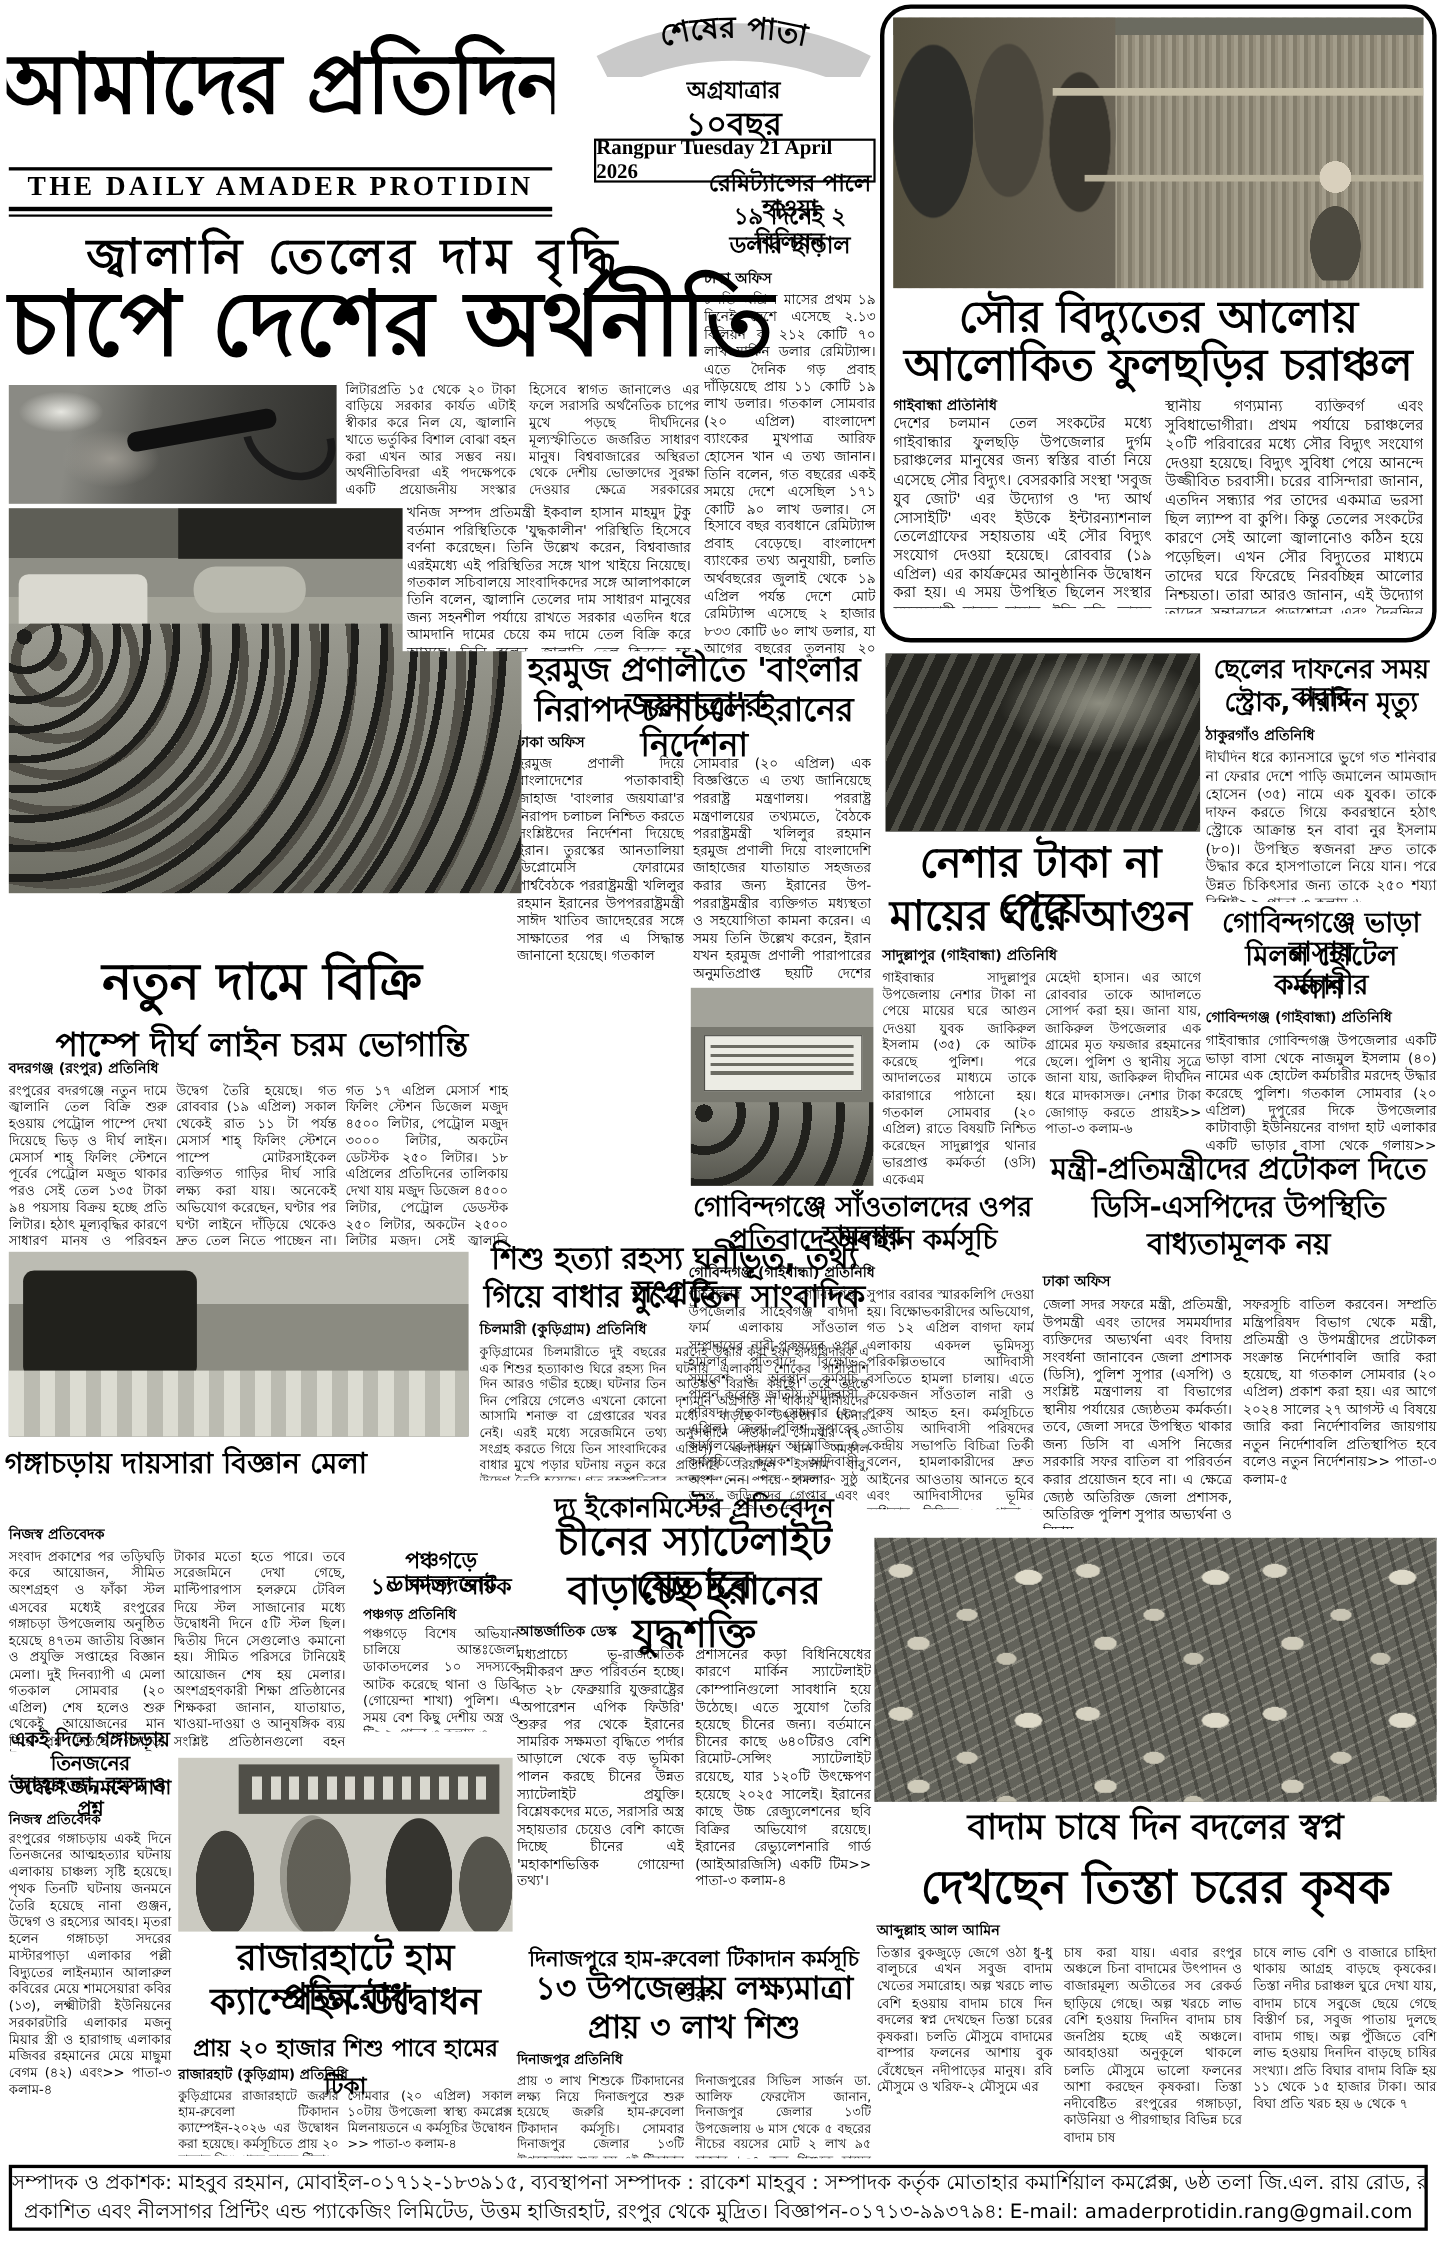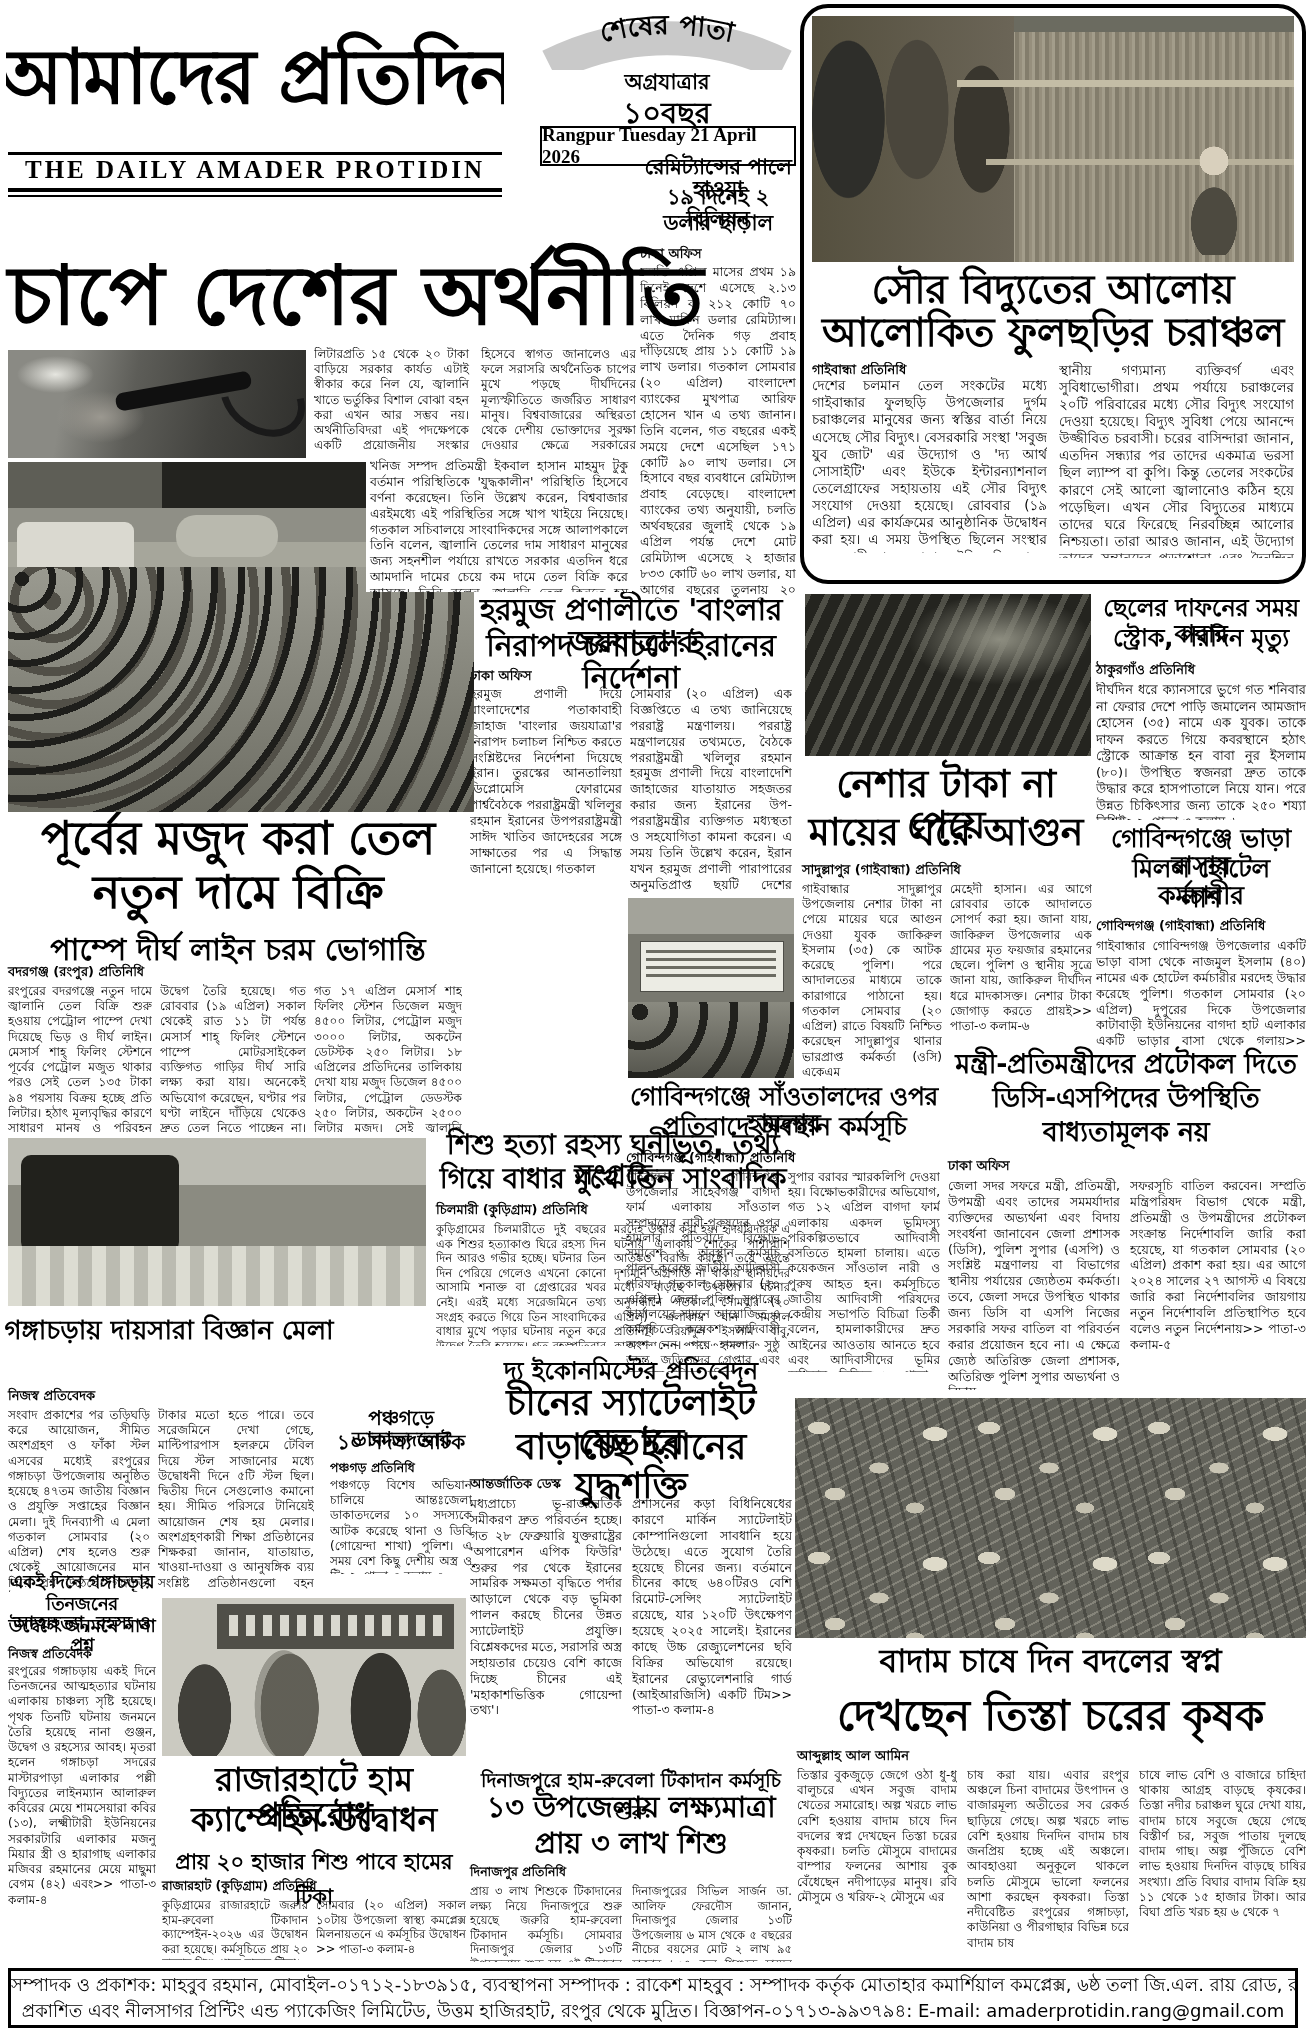--- a/index.html
+++ b/index.html
@@ -109,20 +109,21 @@
     <div class="hl" style="font-size:40px">আলোকিত ফুলছড়ির চরাঞ্চল</div>
     <div style="display:flex;gap:12px;margin-top:8px;height:196px;overflow:hidden">
       <div style="width:50%">
         <div class="by">গাইবান্ধা প্রতিনিধি</div>
         <div class="tx" style="font-size:13.5px;height:176px">দেশের চলমান তেল সংকটের মধ্যে গাইবান্ধার ফুলছড়ি উপজেলার দুর্গম চরাঞ্চলের মানুষের জন্য স্বস্তির বার্তা নিয়ে এসেছে সৌর বিদ্যুৎ। বেসরকারি সংস্থা 'সবুজ যুব জোট' এর উদ্যোগ ও 'দ্য আর্থ সোসাইটি' এবং ইউকে ইন্টারন্যাশনাল তেলেগ্রাফের সহায়তায় এই সৌর বিদ্যুৎ সংযোগ দেওয়া হয়েছে। রোববার (১৯ এপ্রিল) এর কার্যক্রমের আনুষ্ঠানিক উদ্বোধন করা হয়। এ সময় উপস্থিত ছিলেন সংস্থার সমন্বয়কারী মারুফ হাসান, ইতি মনি, ভাস্কর ইসলামসহ স্থানীয়</div>
       </div>
       <div class="tx" style="width:50%;font-size:13.5px">স্থানীয় গণ্যমান্য ব্যক্তিবর্গ এবং সুবিধাভোগীরা। প্রথম পর্যায়ে চরাঞ্চলের ২০টি পরিবারের মধ্যে সৌর বিদ্যুৎ সংযোগ দেওয়া হয়েছে। বিদ্যুৎ সুবিধা পেয়ে আনন্দে উজ্জীবিত চরবাসী। চরের বাসিন্দারা জানান, এতদিন সন্ধ্যার পর তাদের একমাত্র ভরসা ছিল ল্যাম্প বা কুপি। কিন্তু তেলের সংকটের কারণে সেই আলো জ্বালানোও কঠিন হয়ে পড়েছিল। এখন সৌর বিদ্যুতের মাধ্যমে তাদের ঘরে ফিরেছে নিরবচ্ছিন্ন আলোর নিশ্চয়তা। তারা আরও জানান, এই উদ্যোগ তাদের সন্তানদের পড়াশোনা এবং দৈনন্দিন জীবনযাত্রাকে আরও সহজ ও স্বাভাবিক করে তুলবে। গাইবান্ধার দুর্গম চরাঞ্চলে এমন উদ্যোগ শুধু আলোই নয়, মানুষের জীবনমানেও ইতিবাচক পরিবর্তন আনছে।</div>
     </div>
   </div>
 
+  <div class="abs kick" style="left:8px;top:200px;width:628px;font-size:44px;letter-spacing:4px">জ্বালানি তেলের দাম বৃদ্ধি</div>
   <div class="abs hl" style="left:8px;top:252px;width:628px;font-size:82px;white-space:nowrap">চাপে দেশের অর্থনীতি</div>
   <div class="abs ph" id="nozzlePhoto" style="left:8px;top:350px;width:298px;height:108px">
     <div class="glare"></div>
     <div class="hand"></div>
     <div class="nozzle"></div>
     <div class="hose"></div>
   </div>
   <div class="abs tx" style="left:314px;top:347px;width:322px;height:112px;font-size:12px;column-count:2;column-gap:12px">লিটারপ্রতি ১৫ থেকে ২০ টাকা বাড়িয়ে সরকার কার্যত এটাই স্বীকার করে নিল যে, জ্বালানি খাতে ভর্তুকির বিশাল বোঝা বহন করা এখন আর সম্ভব নয়। অর্থনীতিবিদরা এই পদক্ষেপকে একটি প্রয়োজনীয় সংস্কার হিসেবে স্বাগত জানালেও এর ফলে সরাসরি অর্থনৈতিক চাপের মুখে পড়ছে দীর্ঘদিনের মূল্যস্ফীতিতে জর্জরিত সাধারণ মানুষ। বিশ্ববাজারের অস্থিরতা থেকে দেশীয় ভোক্তাদের সুরক্ষা দেওয়ার ক্ষেত্রে সরকারের সক্ষমতা যে ক্রমশ সংকুচিত হয়ে আসছে, এই সিদ্ধান্তটি সেই চরম সত্যকেই স্পষ্ট করে তুলেছে। বিদ্যুৎ, জ্বালানি ও</div>
 
   <div class="abs ph" id="crowdPhoto" style="left:8px;top:462px;width:466px;height:350px;z-index:1">
@@ -176,21 +177,20 @@
   <div class="abs tx" style="left:626px;top:1170px;width:154px;height:202px;font-size:12px">গাইবান্ধার গোবিন্দগঞ্জ উপজেলার সাহেবগঞ্জ বাগদা ফার্ম এলাকায় সাঁওতাল সম্প্রদায়ের নারী-পুরুষদের ওপর হামলার প্রতিবাদে বিক্ষোভ সমাবেশ ও অবস্থান কর্মসূচি পালন করেছে জাতীয় আদিবাসী পরিষদ। গতকাল সোমবার (২০ এপ্রিল) জেলা পুলিশ সুপারের কার্যালয়ের সামনে আয়োজিত এ কর্মসূচিতে কয়েকশ আদিবাসী অংশ নেন। পরে হামলার সুষ্ঠু তদন্ত, জড়িতদের গ্রেপ্তার এবং বিচারের দাবিতে পুলিশ</div>
   <div class="abs tx" style="left:788px;top:1170px;width:152px;height:202px;font-size:12px">সুপার বরাবর স্মারকলিপি দেওয়া হয়। বিক্ষোভকারীদের অভিযোগ, গত ১২ এপ্রিল বাগদা ফার্ম এলাকায় একদল ভূমিদস্যু পরিকল্পিতভাবে আদিবাসী বসতিতে হামলা চালায়। এতে কয়েকজন সাঁওতাল নারী ও পুরুষ আহত হন। কর্মসূচিতে জাতীয় আদিবাসী পরিষদের কেন্দ্রীয় সভাপতি বিচিত্রা তির্কী বলেন, হামলাকারীদের দ্রুত আইনের আওতায় আনতে হবে এবং আদিবাসীদের ভূমির অধিকার নিশ্চিত&gt;&gt; পাতা-৩ কলাম-৩</div>
 
   <div class="abs hl" style="left:946px;top:1050px;width:360px;font-size:27px">মন্ত্রী-প্রতিমন্ত্রীদের প্রটোকল দিতে</div>
   <div class="abs hl" style="left:946px;top:1084px;width:360px;font-size:27px">ডিসি-এসপিদের উপস্থিতি</div>
   <div class="abs hl" style="left:946px;top:1118px;width:360px;font-size:27px">বাধ্যতামূলক নয়</div>
   <div class="abs by" style="left:948px;top:1158px">ঢাকা অফিস</div>
   <div class="abs tx" style="left:948px;top:1178px;width:172px;height:212px;font-size:12.5px">জেলা সদর সফরে মন্ত্রী, প্রতিমন্ত্রী, উপমন্ত্রী এবং তাদের সমমর্যাদার ব্যক্তিদের অভ্যর্থনা এবং বিদায় সংবর্ধনা জানাবেন জেলা প্রশাসক (ডিসি), পুলিশ সুপার (এসপি) ও সংশ্লিষ্ট মন্ত্রণালয় বা বিভাগের স্থানীয় পর্যায়ের জ্যেষ্ঠতম কর্মকর্তা। তবে, জেলা সদরে উপস্থিত থাকার জন্য ডিসি বা এসপি নিজের সরকারি সফর বাতিল বা পরিবর্তন করার প্রয়োজন হবে না। এ ক্ষেত্রে জ্যেষ্ঠ অতিরিক্ত জেলা প্রশাসক, অতিরিক্ত পুলিশ সুপার অভ্যর্থনা ও বিদায়</div>
   <div class="abs tx" style="left:1130px;top:1178px;width:176px;height:212px;font-size:12.5px">সফরসূচি বাতিল করবেন। সম্প্রতি মন্ত্রিপরিষদ বিভাগ থেকে মন্ত্রী, প্রতিমন্ত্রী ও উপমন্ত্রীদের প্রটোকল সংক্রান্ত নির্দেশাবলি জারি করা হয়েছে, যা গতকাল সোমবার (২০ এপ্রিল) প্রকাশ করা হয়। এর আগে ২০২৪ সালের ২৭ আগস্ট এ বিষয়ে জারি করা নির্দেশাবলির জায়গায় নতুন নির্দেশাবলি প্রতিস্থাপিত হবে বলেও নতুন নির্দেশনায়&gt;&gt; পাতা-৩ কলাম-৫</div>
 
-  <div class="abs hl" style="left:8px;top:814px;width:460px;font-size:46px">পূর্বের মজুদ করা তেল</div>
   <div class="abs hl" style="left:8px;top:868px;width:460px;font-size:46px">নতুন দামে বিক্রি</div>
   <div class="abs kick" style="left:8px;top:926px;width:460px;font-size:30px">পাম্পে দীর্ঘ লাইন চরম ভোগান্তি</div>
   <div class="abs by" style="left:8px;top:964px">বদরগঞ্জ (রংপুর) প্রতিনিধি</div>
   <div class="abs tx" style="left:8px;top:984px;width:144px;height:148px;font-size:12px">রংপুরের বদরগঞ্জে নতুন দামে জ্বালানি তেল বিক্রি শুরু হওয়ায় পেট্রোল পাম্পে দেখা দিয়েছে ভিড় ও দীর্ঘ লাইন। মেসার্স শাহ্ ফিলিং স্টেশনে পূর্বের পেট্রোল মজুত থাকার পরও সেই তেল ১৩৫ টাকা ৯৪ পয়সায় বিক্রয় হচ্ছে প্রতি লিটার। হঠাৎ মূল্যবৃদ্ধির কারণে সাধারণ মানুষ ও পরিবহন চালকদের মধ্যে এক ধরনের চাপ ও</div>
   <div class="abs tx" style="left:160px;top:984px;width:146px;height:148px;font-size:12px">উদ্বেগ তৈরি হয়েছে। গত রোববার (১৯ এপ্রিল) সকাল থেকেই রাত ১১ টা পর্যন্ত মেসার্স শাহ্ ফিলিং স্টেশনে পাম্পে মোটরসাইকেল ব্যক্তিগত গাড়ির দীর্ঘ সারি লক্ষ্য করা যায়। অনেকেই অভিযোগ করেছেন, ঘণ্টার পর ঘণ্টা লাইনে দাঁড়িয়ে থেকেও দ্রুত তেল নিতে পাচ্ছেন না। এদিকে রংপুর জ্বালানি তেলে দৈনিক প্রতিবেদনের তালিকায় দেখা যায়,</div>
   <div class="abs tx" style="left:314px;top:984px;width:148px;height:148px;font-size:12px">গত ১৭ এপ্রিল মেসার্স শাহ ফিলিং স্টেশন ডিজেল মজুদ ৪৫০০ লিটার, পেট্রোল মজুদ ৩০০০ লিটার, অকটেন ডেটস্টক ২৫০ লিটার। ১৮ এপ্রিলের প্রতিদিনের তালিকায় দেখা যায় মজুদ ডিজেল ৪৫০০ লিটার, পেট্রোল ডেডস্টক ২৫০ লিটার, অকটেন ২৫০০ লিটার মজুদ। সেই জ্বালানি তেলগুলো ১৯ এপ্রিল সরকারের নির্ধারিত মূল্যে সকাল থেকে&gt;&gt; পাতা-৩ কলাম-৩</div>
 
   <div class="abs ph" id="sciencePhoto" style="left:8px;top:1138px;width:418px;height:168px">
     <div class="pile"></div>
     <div class="table"></div>

